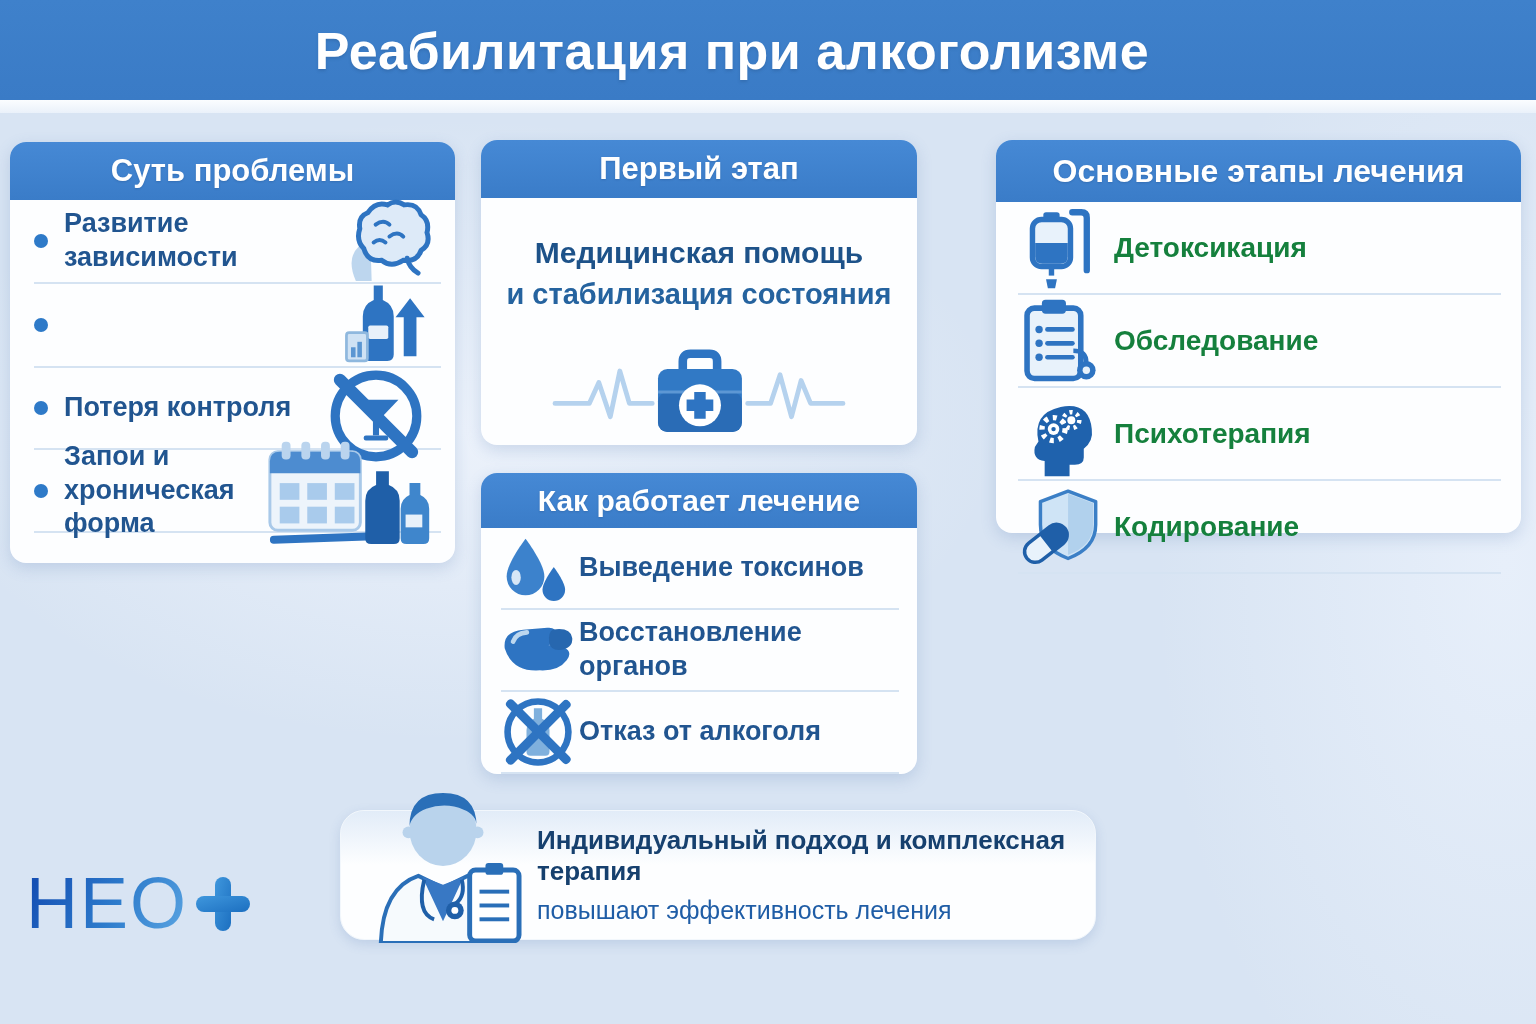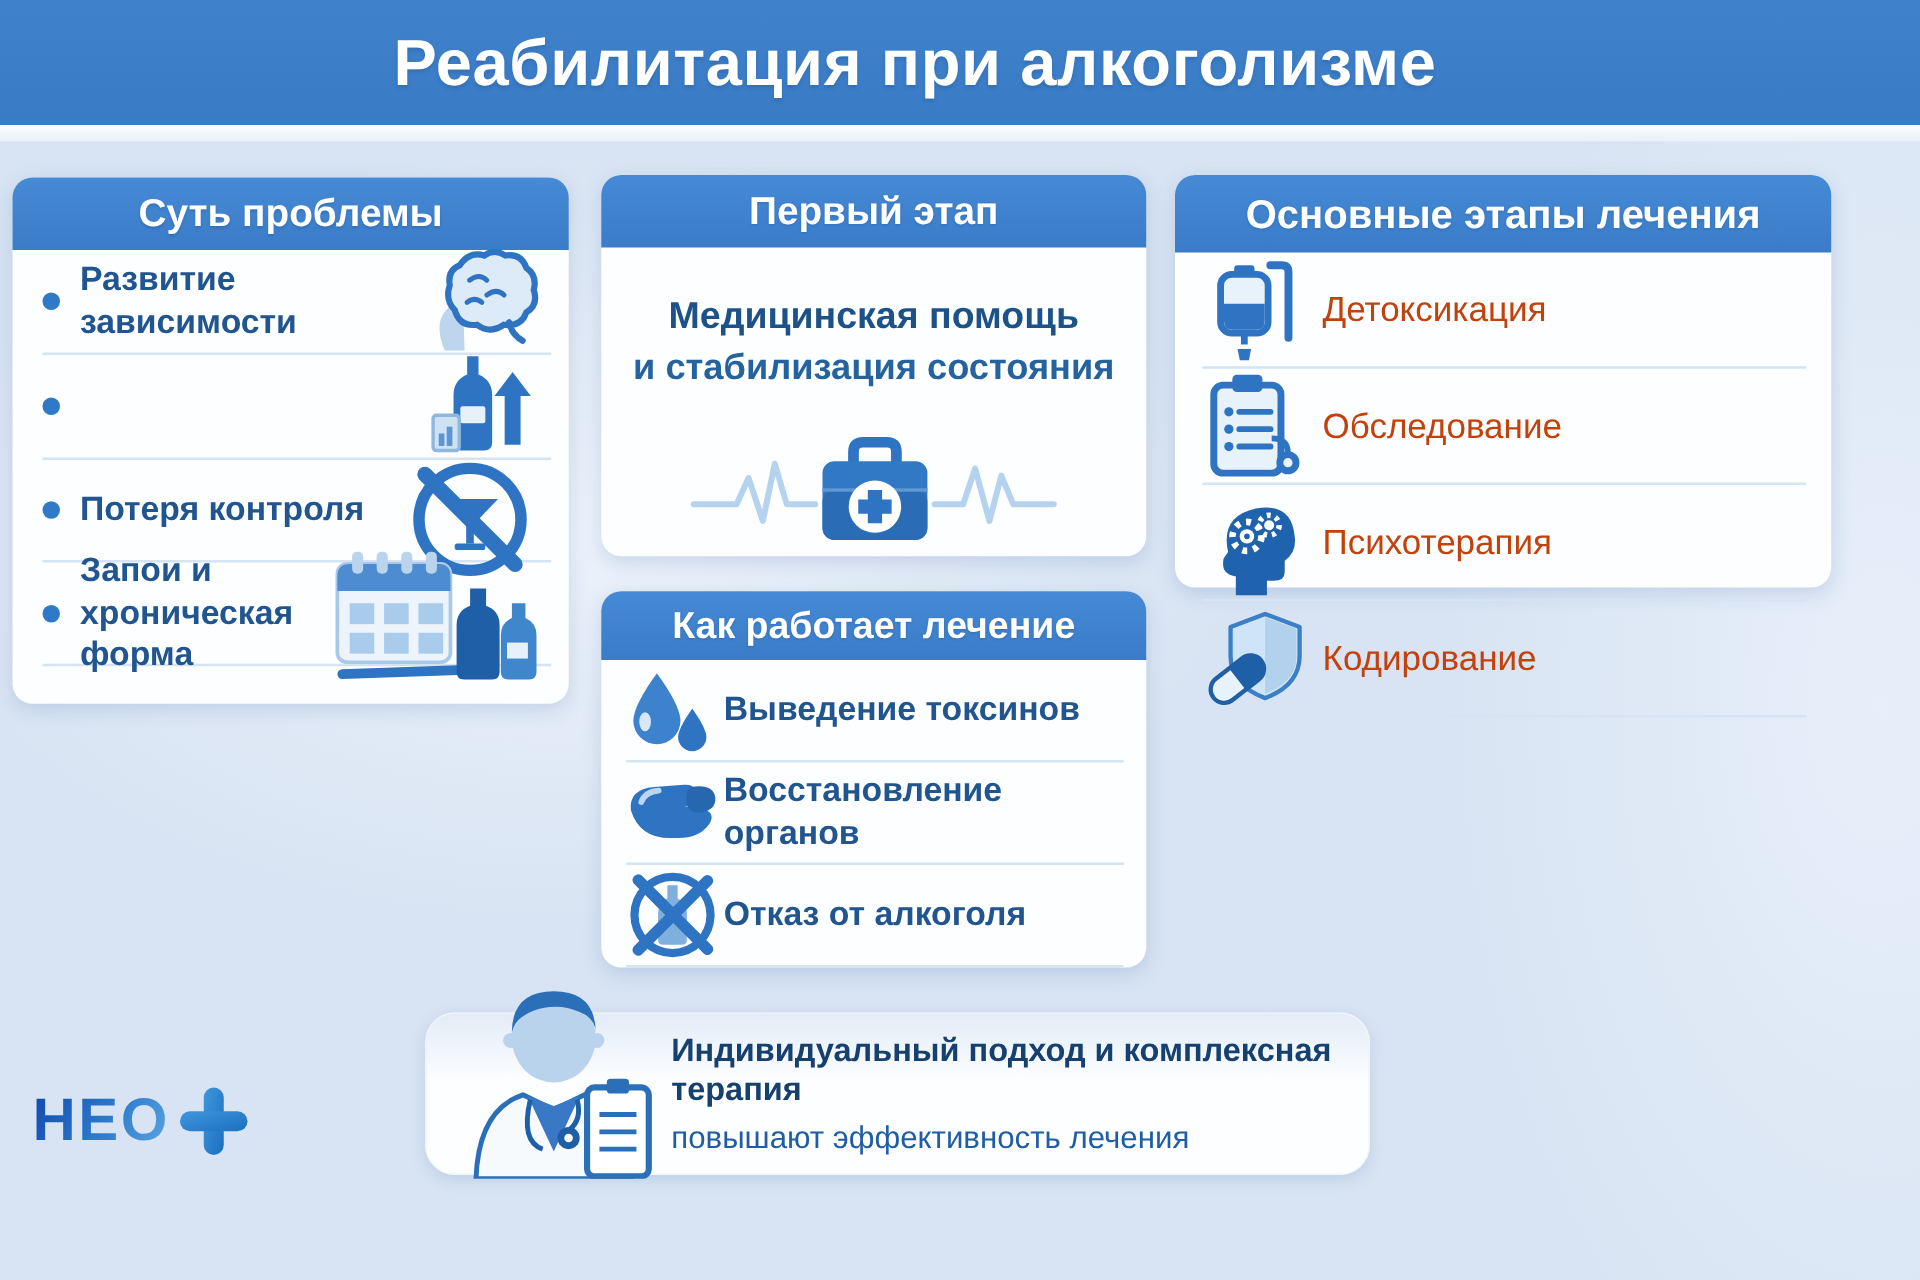--- a/index.html
+++ b/index.html
@@ -58,42 +58,42 @@
   .stage-line2{ color:#25639f; font-size:29px; font-weight:600; margin-top:8px; }
 
   
   #card-treatment{ left:481px; top:473px; width:436px; height:301px; }
   #card-treatment .card-header{ height:55px; font-size:30px; }
   #card-treatment .rows{ padding:0 18px 0 20px; }
   #card-treatment .row{ height:82px; }
   #card-treatment .icon-slot{ width:78px; flex:0 0 78px; display:flex; align-items:center; }
 
   
-  #card-stages{ left:940px; top:140px; width:525px; height:330px; }
+  #card-stages{ left:996px; top:140px; width:525px; height:393px; }
   #card-stages .card-header{ height:62px; font-size:32px; }
   #card-stages .rows{ padding:0 20px 0 22px; }
   #card-stages .row{ height:93px; }
   #card-stages .icon-slot{ width:96px; flex:0 0 96px; display:flex; align-items:center; }
-  #card-stages .item-label{ font-size:28px; font-weight:400; color:#c2410c; }
+  #card-stages .item-label{ font-size:28px; font-weight:700; color:#15803d; }
 
   
   #bottom-banner{
     position:absolute; left:340px; top:810px; width:756px; height:130px;
     border-radius:24px; background:linear-gradient(180deg,#e2ecf8 0%,#fdfeff 42%);
     box-shadow:0 4px 12px rgba(70,110,170,.18); border:1px solid #f2f7fc;
   }
   #doctor-wrap{ position:absolute; left:14px; top:-26px; width:176px; height:158px; }
   .banner-text{ margin-left:196px; padding-top:14px; }
   .banner-line1{ color:#16406e; font-size:26px; font-weight:700; }
   .banner-line2{ color:#1f5da6; font-size:25px; font-weight:400; margin-top:9px; }
 
   
   #logo{ position:absolute; left:26px; top:862px; display:flex; align-items:center; }
   .logo-text{
-    font-size:48px; font-weight:700; letter-spacing:2px;
+    font-size:72px; font-weight:400; letter-spacing:2px;
     background:linear-gradient(120deg,#1550b4 10%,#2e7ccc 55%,#5fa9e4 100%);
     -webkit-background-clip:text; background-clip:text; color:transparent;
   }
   .logo-plus{ margin-left:6px; margin-top:6px; }
 
   .medkit-wrap{ display:flex; justify-content:center; margin-top:18px; }
 </style>
 </head>
 <body>
 

